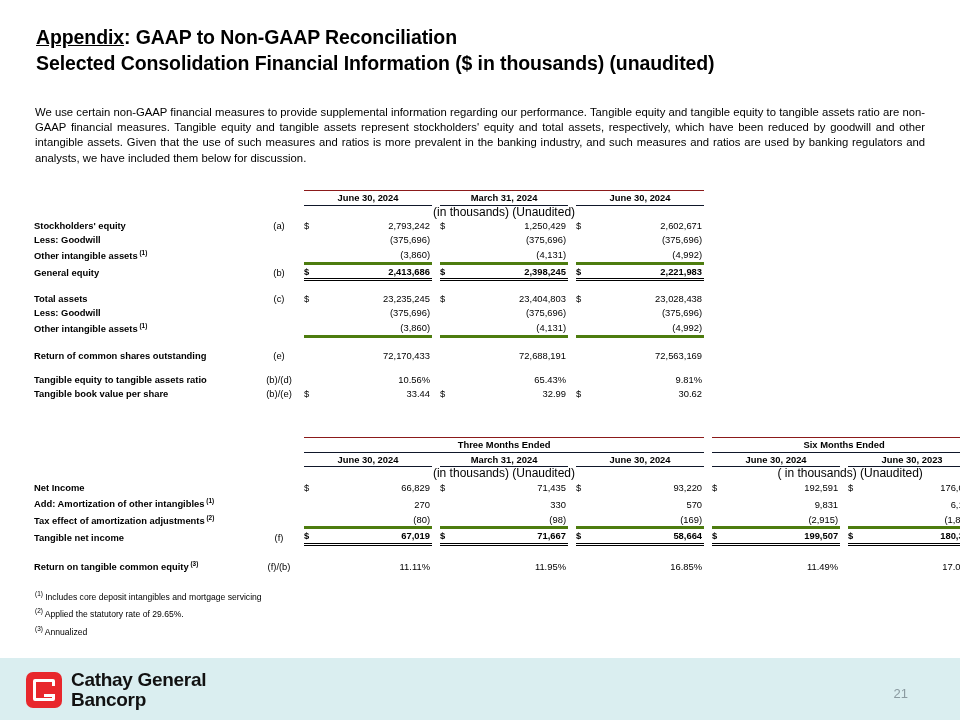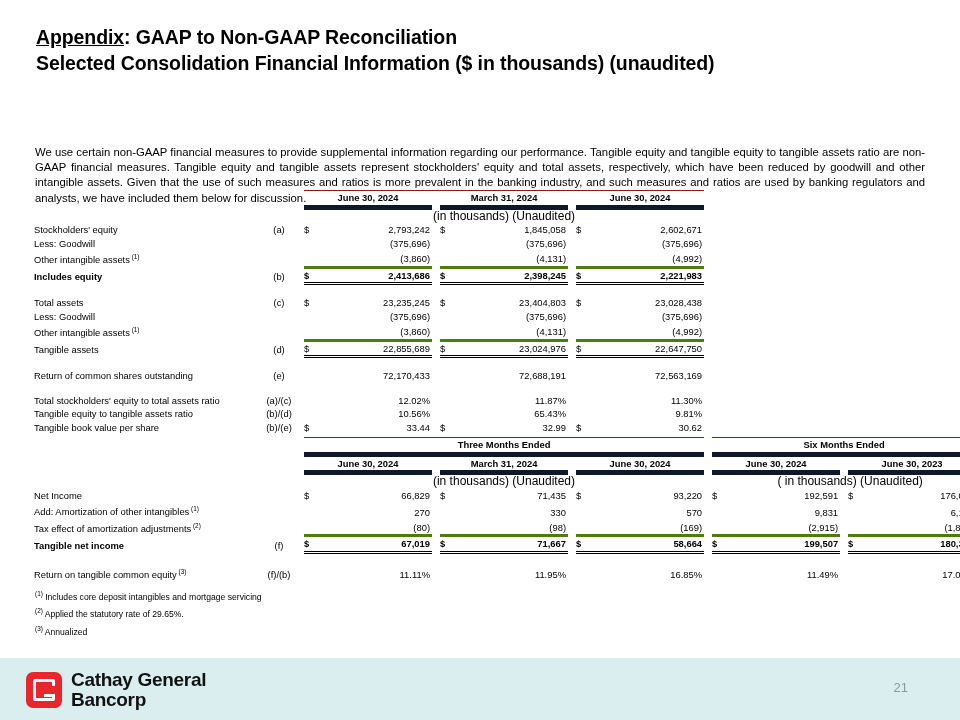--- a/index.html
+++ b/index.html
@@ -42,21 +42,20 @@
 
   
   .intro {
     position: absolute;
     left: 35px;
     top: 105px;
     width: 890px;
     font-size: 11.3px;
     line-height: 15.2px;
     text-align: justify;
-    margin-top: 40px;
   }
 
   
   .tbl {
     position: absolute;
     border-collapse: collapse;
     font-size: 9.4px;
     table-layout: fixed;
   }
   .tbl td {
@@ -66,21 +65,21 @@
     line-height: 13.6px;
     height: 13.6px;
   }
 
   
   #table-equity { left: 34px; top: 190px; width: 700px; }
 
   
   #table-income { left: 34px; top: 437px; width: 926px; }
 
-  .c-label   { text-align: left; }
+  .c-label   { text-align: left; font-weight: bold; }
   .c-ref     { text-align: center; }
   .c-cur     { text-align: left; width: 12px; }
   .c-num     { text-align: right; padding-right: 2px !important; }
   .c-gap     { width: 8px; }
 
   .bold { font-weight: bold; }
   .hdr {
     text-align: center;
     font-weight: bold;
     font-size: 9.4px;
@@ -91,21 +90,21 @@
   }
   .sup {
     font-size: 6.4px;
     vertical-align: super;
   }
 
   
   .rule-top    { border-top: 1px solid #8b1a1a; }
   .rule-thin   { border-bottom: 3px solid #4d7c0f; }
   .rule-dbl    { border-bottom: 3px double #000; }
-  .rule-under-hdr { border-bottom: 5px solid #0f172a; }
+  .rule-under-hdr { border-bottom: 1px solid #0f172a; }
 
   .spacer-row td { height: 11px; line-height: 11px; }
 
   
   .footnotes {
     position: absolute;
     left: 35px;
     top: 587px;
     font-size: 8.6px;
     line-height: 13.4px;
@@ -165,21 +164,21 @@
     margin-left: 9px;
     font-size: 19px;
     font-weight: bold;
     line-height: 20px;
     letter-spacing: -0.3px;
     color: #111111;
   }
   .page-num {
     position: absolute;
     right: 52px;
-    top: 22px;
+    top: 28px;
     font-size: 13px;
     color: #8a9aa0;
   }
 </style>
 </head>
 <body>
 
 <div class="slide">
 
   <div class="title-block">
@@ -231,21 +230,21 @@
     </tbody>
       <tbody id="t1-body">
         <tr>
           <td class="c-label">Stockholders' equity</td>
           <td class="c-ref">(a)</td>
           <td></td>
           <td class="c-cur">$</td>
           <td class="c-num">2,793,242</td>
           <td class="c-gap"></td>
           <td class="c-cur">$</td>
-          <td class="c-num">1,845,058</td>
+          <td class="c-num">1,250,429</td>
           <td class="c-gap"></td>
           <td class="c-cur">$</td>
           <td class="c-num">2,602,671</td>
         </tr>
         <tr>
           <td class="c-label">Less: Goodwill</td>
           <td class="c-ref"></td>
           <td></td>
           <td class="c-cur"></td>
           <td class="c-num">(375,696)</td>
@@ -263,21 +262,21 @@
           <td class="c-cur rule-thin"></td>
           <td class="c-num rule-thin">(3,860)</td>
           <td class="c-gap"></td>
           <td class="c-cur rule-thin"></td>
           <td class="c-num rule-thin">(4,131)</td>
           <td class="c-gap"></td>
           <td class="c-cur rule-thin"></td>
           <td class="c-num rule-thin">(4,992)</td>
         </tr>
         <tr>
-          <td class="c-label bold">Includes equity</td>
+          <td class="c-label bold">General equity</td>
           <td class="c-ref">(b)</td>
           <td></td>
           <td class="c-cur bold rule-dbl">$</td>
           <td class="c-num bold rule-dbl">2,413,686</td>
           <td class="c-gap"></td>
           <td class="c-cur bold rule-dbl">$</td>
           <td class="c-num bold rule-dbl">2,398,245</td>
           <td class="c-gap"></td>
           <td class="c-cur bold rule-dbl">$</td>
           <td class="c-num bold rule-dbl">2,221,983</td>
@@ -317,64 +316,38 @@
           <td></td>
           <td class="c-cur rule-thin"></td>
           <td class="c-num rule-thin">(3,860)</td>
           <td class="c-gap"></td>
           <td class="c-cur rule-thin"></td>
           <td class="c-num rule-thin">(4,131)</td>
           <td class="c-gap"></td>
           <td class="c-cur rule-thin"></td>
           <td class="c-num rule-thin">(4,992)</td>
         </tr>
-        <tr>
-          <td class="c-label">Tangible assets</td>
-          <td class="c-ref">(d)</td>
-          <td></td>
-          <td class="c-cur rule-dbl">$</td>
-          <td class="c-num rule-dbl">22,855,689</td>
-          <td class="c-gap"></td>
-          <td class="c-cur rule-dbl">$</td>
-          <td class="c-num rule-dbl">23,024,976</td>
-          <td class="c-gap"></td>
-          <td class="c-cur rule-dbl">$</td>
-          <td class="c-num rule-dbl">22,647,750</td>
-        </tr>
         <tr class="spacer-row">
           <td colspan="11">&nbsp;</td>
         </tr>
         <tr>
           <td class="c-label">Return of common shares outstanding</td>
           <td class="c-ref">(e)</td>
           <td></td>
           <td class="c-cur"></td>
           <td class="c-num">72,170,433</td>
           <td class="c-gap"></td>
           <td class="c-cur"></td>
           <td class="c-num">72,688,191</td>
           <td class="c-gap"></td>
           <td class="c-cur"></td>
           <td class="c-num">72,563,169</td>
         </tr>
         <tr class="spacer-row">
           <td colspan="11">&nbsp;</td>
-        </tr>
-        <tr>
-          <td class="c-label">Total stockholders' equity to total assets ratio</td>
-          <td class="c-ref">(a)/(c)</td>
-          <td></td>
-          <td class="c-cur"></td>
-          <td class="c-num">12.02%</td>
-          <td class="c-gap"></td>
-          <td class="c-cur"></td>
-          <td class="c-num">11.87%</td>
-          <td class="c-gap"></td>
-          <td class="c-cur"></td>
-          <td class="c-num">11.30%</td>
         </tr>
         <tr>
           <td class="c-label">Tangible equity to tangible assets ratio</td>
           <td class="c-ref">(b)/(d)</td>
           <td></td>
           <td class="c-cur"></td>
           <td class="c-num">10.56%</td>
           <td class="c-gap"></td>
           <td class="c-cur"></td>
           <td class="c-num">65.43%</td>

